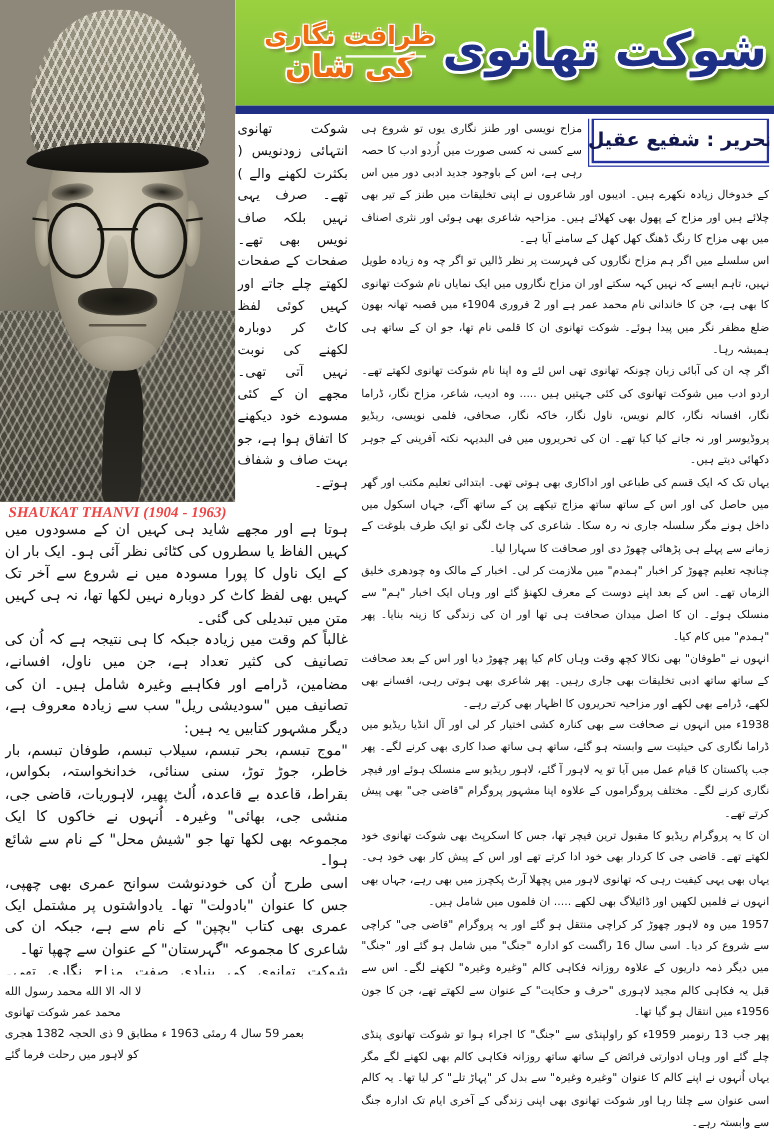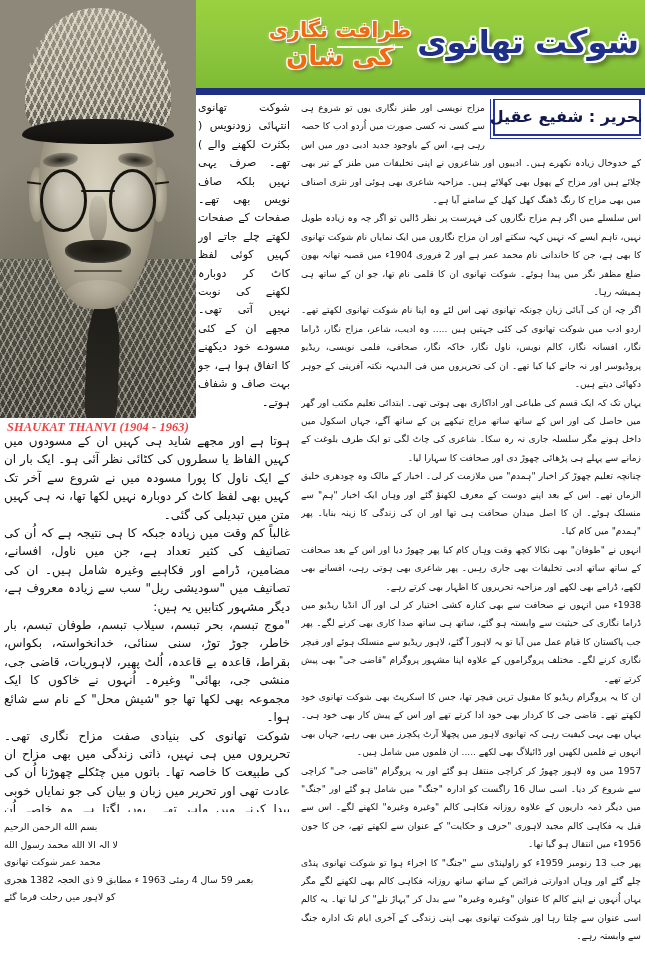--- a/index.html
+++ b/index.html
@@ -18,21 +18,21 @@
   }
   .masthead-inner{
     position:absolute;inset:0;
     display:flex;flex-direction:row-reverse;align-items:center;
     justify-content:flex-start;gap:6px;padding:0 6px 0 4px;
     box-sizing:border-box;
   }
   .mast-title{
     direction:rtl;unicode-bidi:bidi-override;
     font-family:"DejaVu Sans","Liberation Sans",sans-serif;
-    font-size:32px;font-weight:bold;line-height:1;
+    font-size:39px;font-weight:bold;line-height:1;
     color:#1e2f86;letter-spacing:-1px;
     white-space:nowrap;
     text-shadow:
       -1.6px -1.6px 0 #ffffff, 1.6px -1.6px 0 #ffffff,
       -1.6px  1.6px 0 #ffffff, 1.6px  1.6px 0 #ffffff,
       -2.4px 0 0 #ffffff, 2.4px 0 0 #ffffff,
       0 -2.4px 0 #ffffff, 0 2.4px 0 #ffffff,
       4px 5px 4px rgba(0,0,0,.40);
     transform:translateY(-2px);
     text-align:right;
@@ -270,23 +270,23 @@
 </div>
 
 <div class="col-left-top urdu">
   <div>شوکت تھانوی انتہائی زودنویس ( بکثرت لکھنے والے ) تھے۔ صرف یہی نہیں بلکہ صاف نویس بھی تھے۔ صفحات کے صفحات لکھتے چلے جاتے اور کہیں کوئی لفظ کاٹ کر دوبارہ لکھنے کی نوبت نہیں آتی تھی۔ مجھے ان کے کئی مسودے خود دیکھنے کا اتفاق ہوا ہے، جو بہت صاف و شفاف ہوتے۔</div>
 </div>
 
 <div class="col-left-bot urdu">
   <div>ہوتا ہے اور مجھے شاید ہی کہیں ان کے مسودوں میں کہیں الفاظ یا سطروں کی کٹائی نظر آئی ہو۔ ایک بار ان کے ایک ناول کا پورا مسودہ میں نے شروع سے آخر تک کہیں بھی لفظ کاٹ کر دوبارہ نہیں لکھا تھا، نہ ہی کہیں متن میں تبدیلی کی گئی۔</div>
   <div>غالباً کم وقت میں زیادہ جبکہ کا ہی نتیجہ ہے کہ اُن کی تصانیف کی کثیر تعداد ہے، جن میں ناول، افسانے، مضامین، ڈرامے اور فکاہیے وغیرہ شامل ہیں۔ ان کی تصانیف میں "سودیشی ریل" سب سے زیادہ معروف ہے، دیگر مشہور کتابیں یہ ہیں:</div>
   <div>"موج تبسم، بحر تبسم، سیلاب تبسم، طوفان تبسم، بار خاطر، جوڑ توڑ، سنی سنائی، خدانخواستہ، بکواس، بقراط، قاعدہ بے قاعدہ، اُلٹ پھیر، لاہوریات، قاضی جی، منشی جی، بھائی" وغیرہ۔ اُنہوں نے خاکوں کا ایک مجموعہ بھی لکھا تھا جو "شیش محل" کے نام سے شائع ہوا۔</div>
+  <div>اسی طرح اُن کی خودنوشت سوانح عمری بھی چھپی، جس کا عنوان "بادولت" تھا۔ یادواشتوں پر مشتمل ایک عمری بھی کتاب "بچپن" کے نام سے ہے، جبکہ ان کی شاعری کا مجموعہ "گہرستان" کے عنوان سے چھپا تھا۔</div>
   <div>شوکت تھانوی کی بنیادی صفت مزاح نگاری تھی۔ تحریروں میں ہی نہیں، ذاتی زندگی میں بھی مزاح ان کی طبیعت کا خاصہ تھا۔ باتوں میں چٹکلے چھوڑنا اُن کی عادت تھی اور تحریر میں زبان و بیان کی جو نمایاں خوبی پیدا کرنے میں ماہر تھے۔ یوں لگتا ہے وہ خاصے اُن تخلیقات کی نمایاں خوبی ہے، جس کی بنا پر ان کو بڑی شہرت نصیب ہوئی اور اردو ادب میں اُن کا ایک الگ مقام ہے۔</div>
 
 </div>
 
 <div class="epitaph">
-  <div>بسم الله الرحمن الرحیم</div>
   <div>لا الہ الا الله محمد رسول الله</div>
   <div>محمد عمر شوکت تھانوی</div>
   <div>بعمر 59 سال 4 رمئی 1963 ء مطابق 9 ذی الحجہ 1382 ھجری</div>
   <div>کو لاہور میں رحلت فرما گئے</div>
 </div>
 
 </body></html>

